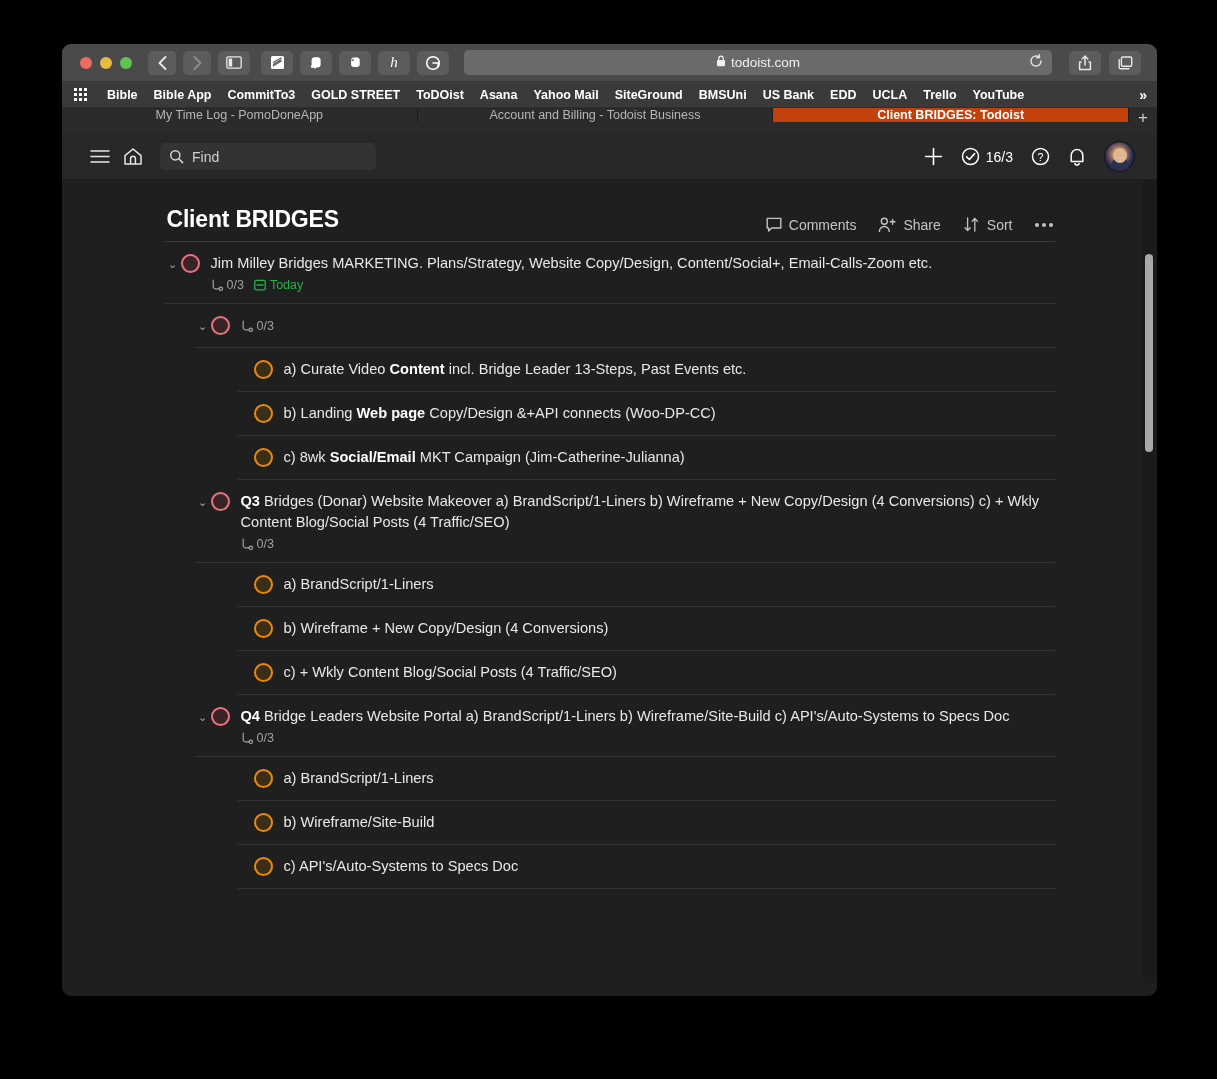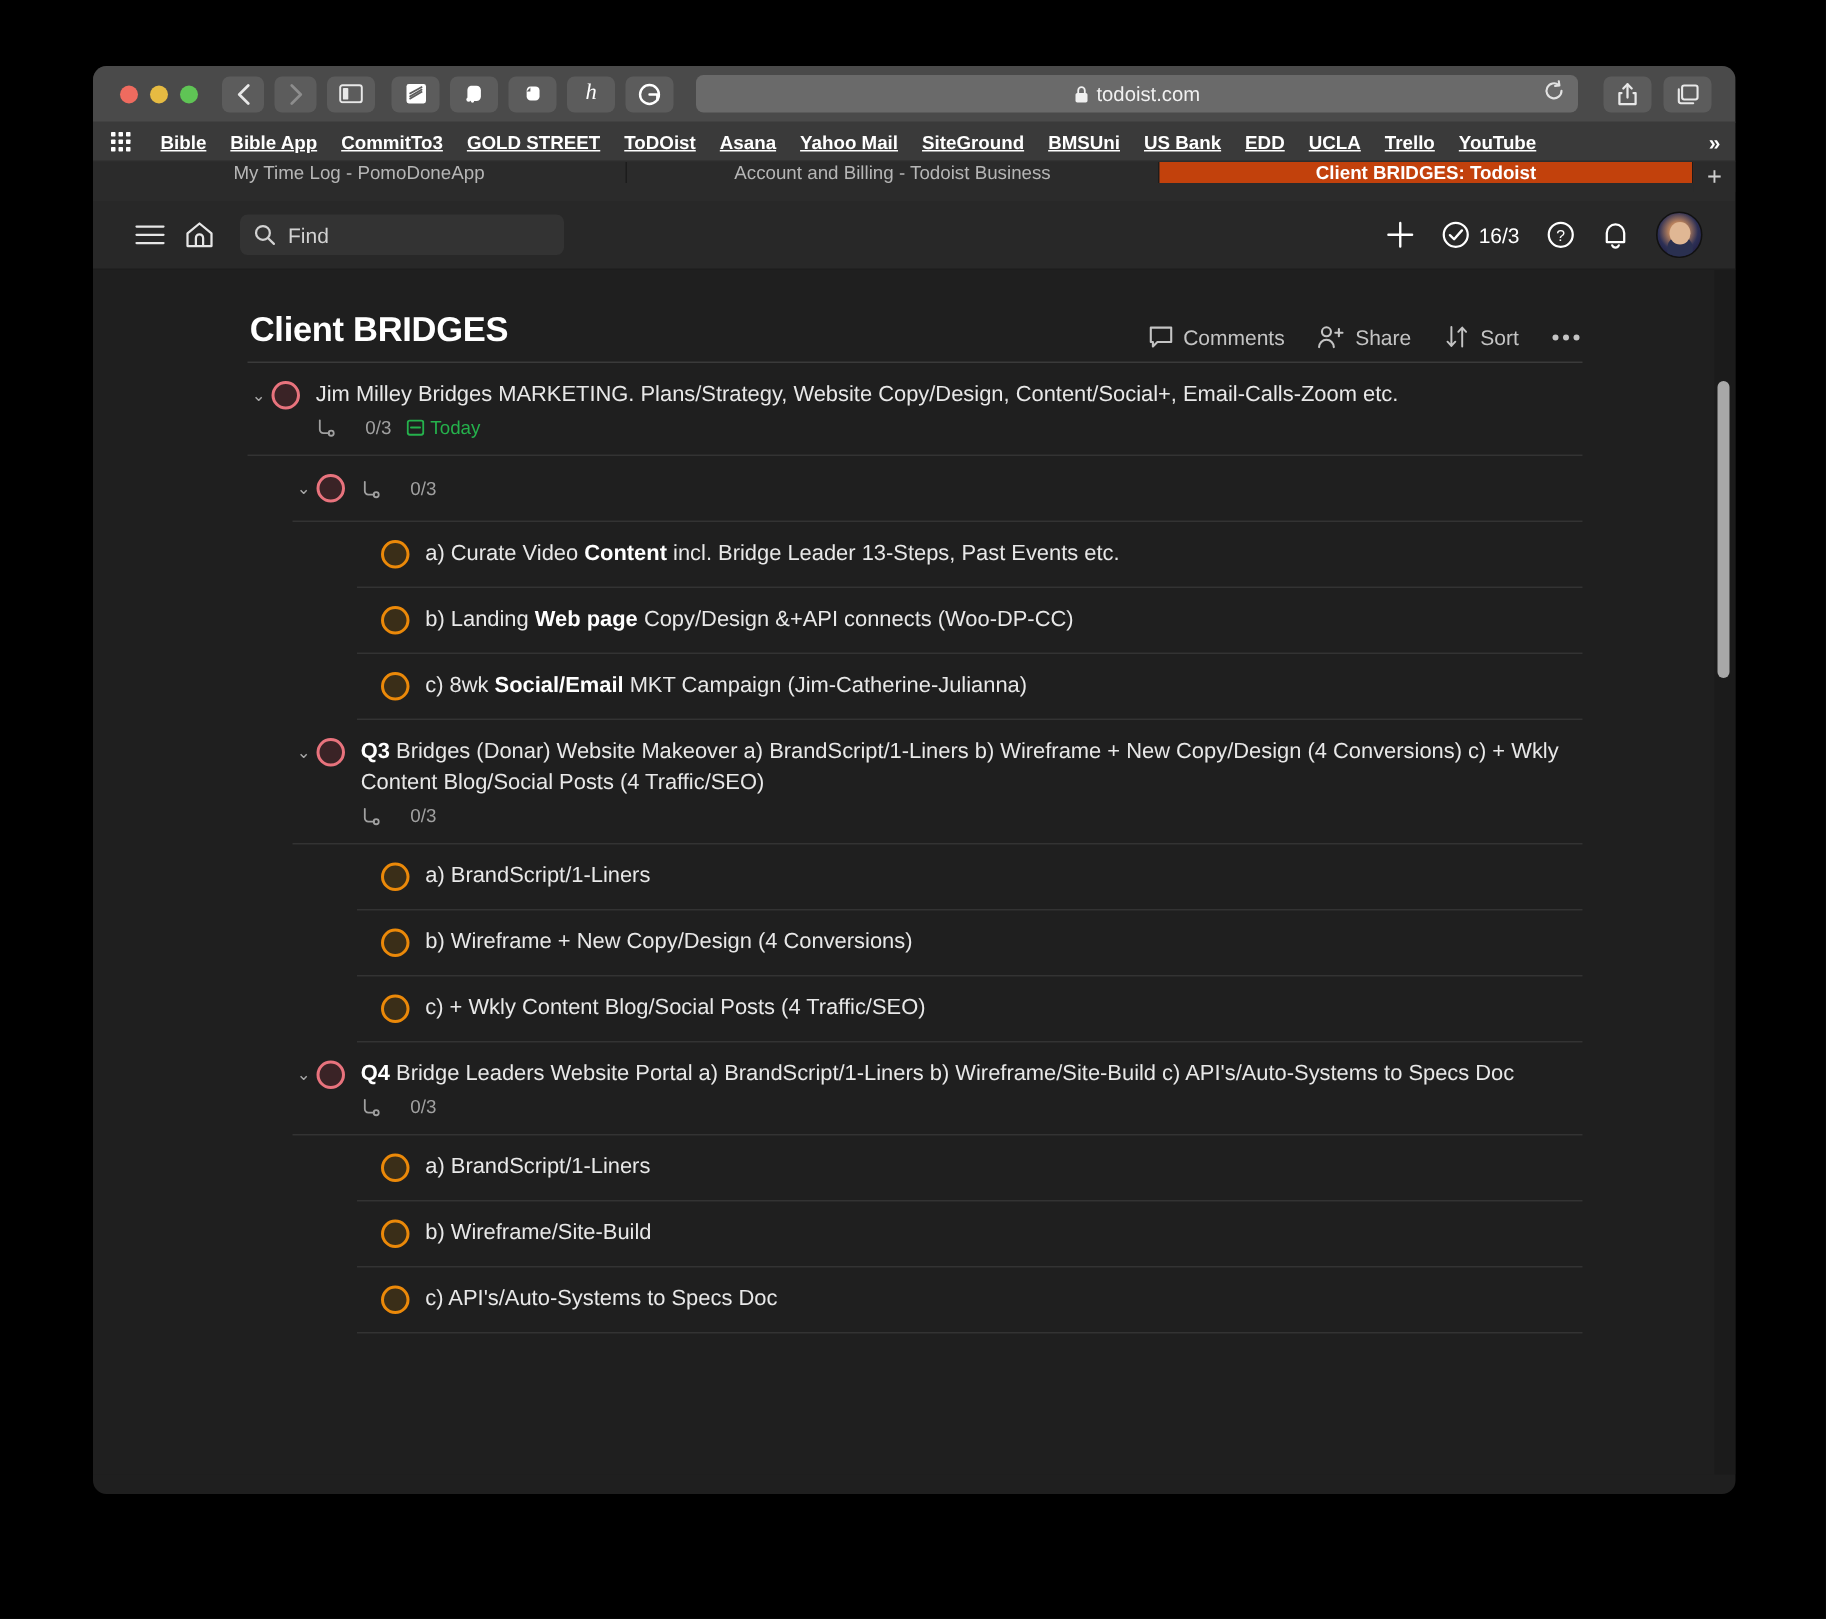--- a/index.html
+++ b/index.html
@@ -63,21 +63,21 @@
     border-radius: 5px;
     display: flex;
     align-items: center;
     justify-content: center;
     position: relative;
     margin: 0 8px;
   }
   .urltext {
     color: #f0f0f0;
     font-size: 13.5px;
-    display: flex; align-items: center; gap: 5px;
+    display: flex; gap: 5px;
   }
   .reload {
     position: absolute; right: 9px; top: 50%;
     transform: translateY(-50%);
     color: #e2e2e2;
   }
   .right-tbtns { display: flex; gap: 8px; margin-left: 2px; margin-right: 6px;}
 
   
   .bookmarks {
@@ -88,21 +88,21 @@
     padding: 0 12px;
     gap: 16px;
     color: #ffffff;
     font-size: 12.5px;
     font-weight: bold;
     border-bottom: 1px solid #2d2d2d;
     position: relative;
   }
   .bm-apps { display: grid; grid-template-columns: repeat(3, 3px); gap: 2px; margin-right: 4px; }
   .bm-apps i { width: 3px; height: 3px; background: #ffffff; display: block; border-radius: 0.5px;}
-  .bm { white-space: nowrap; text-decoration: underline; }
+  .bm { white-space: nowrap; }
   .bm-more { position: absolute; right: 10px; font-size: 14px; color: #ffffff; }
 
   
   .tabstrip {
     height: 26px;
     background: #2b2b2b;
     display: flex;
     align-items: flex-start;
   }
   .tab {
@@ -240,21 +240,21 @@
     line-height: 21px;
   }
   .task-text b { font-weight: bold; color: #ffffff; }
 
   .meta {
     display: flex; align-items: center; gap: 10px;
     margin-top: 4px;
     font-size: 12.5px;
     color: #a0a0a0;
   }
-  .meta .sub { display: flex; align-items: center; gap: 20px; }
+  .meta .sub { display: flex; align-items: center; gap: 3px; }
   .meta .today { display: flex; align-items: center; gap: 4px; color: #25b14c; text-align: center; }
 
   
   .vscroll {
     position: absolute;
     right: 4px;
     top: 74px;
     width: 8px;
     height: 198px;
     background: #a8a8a8;

